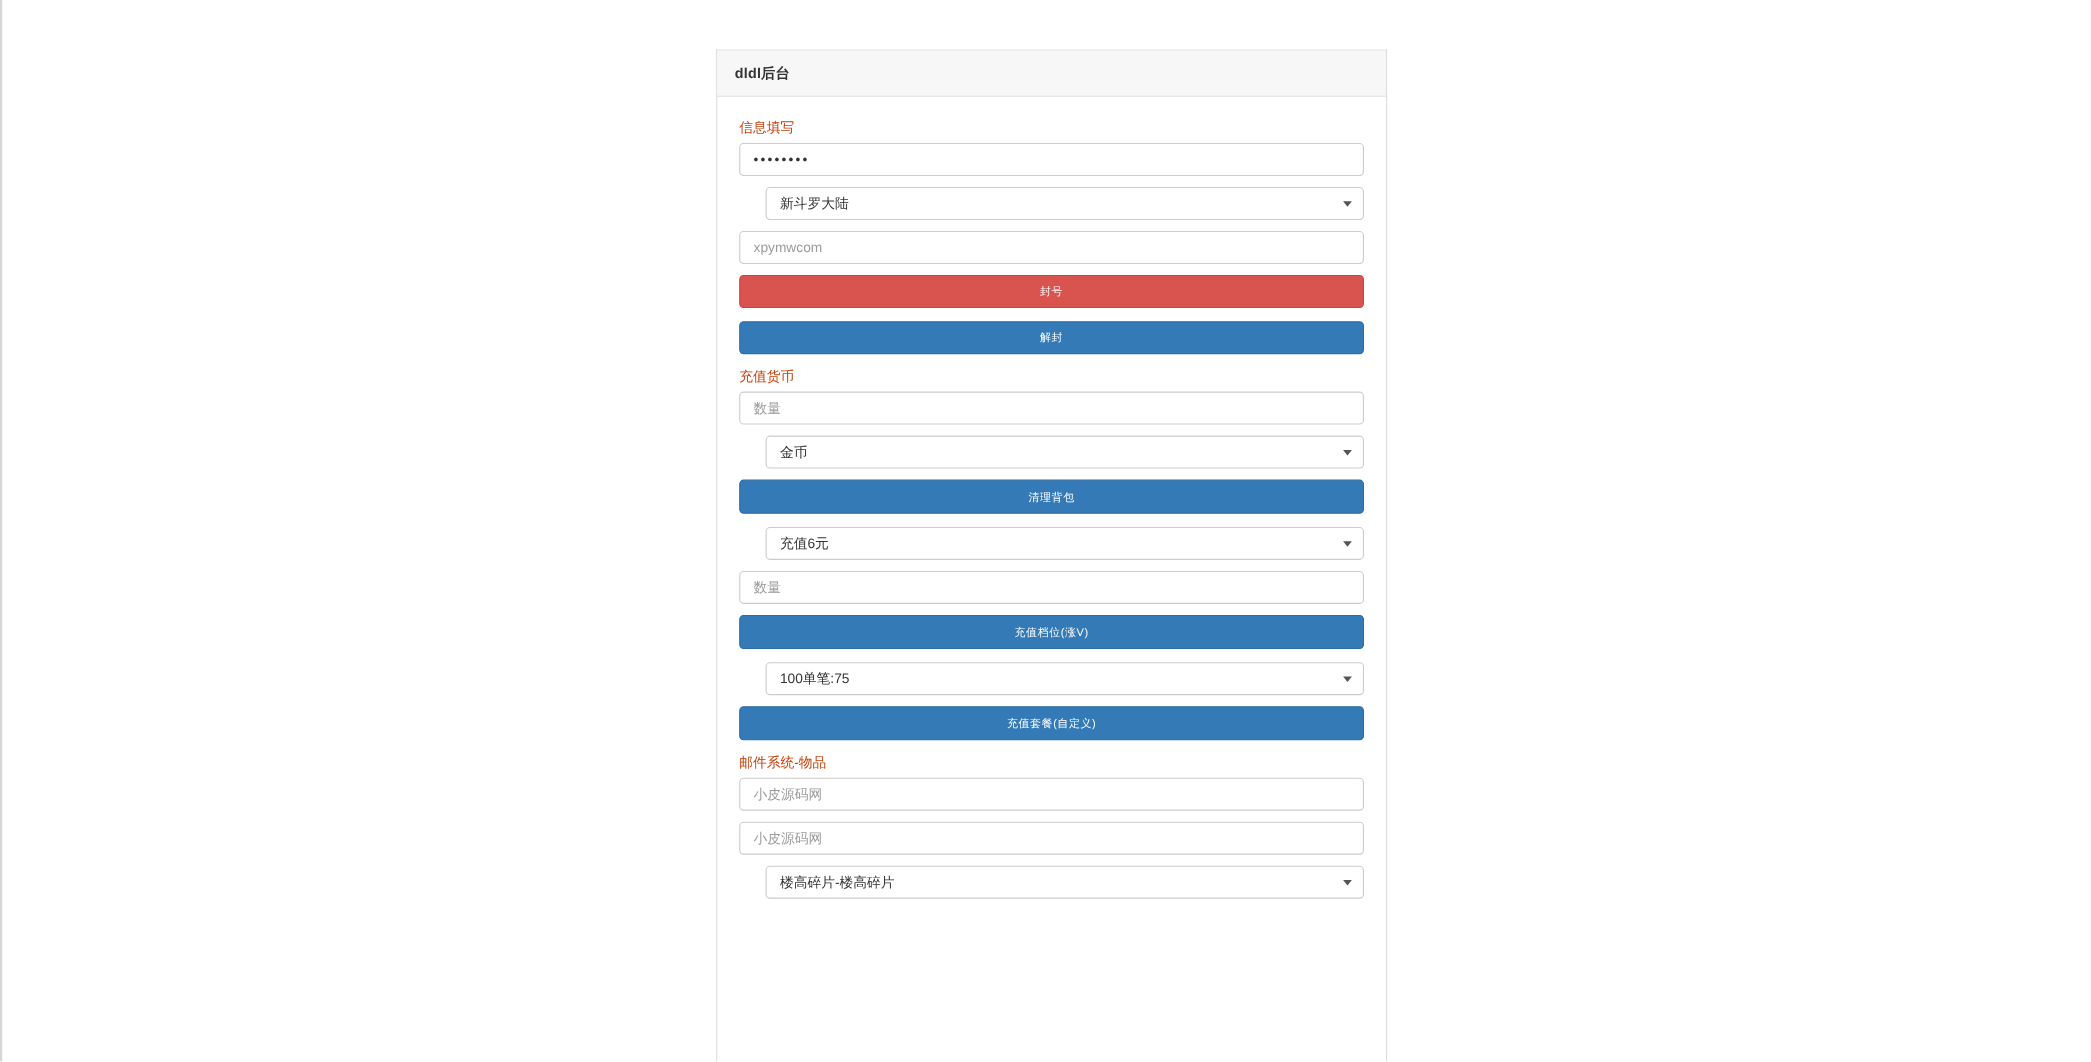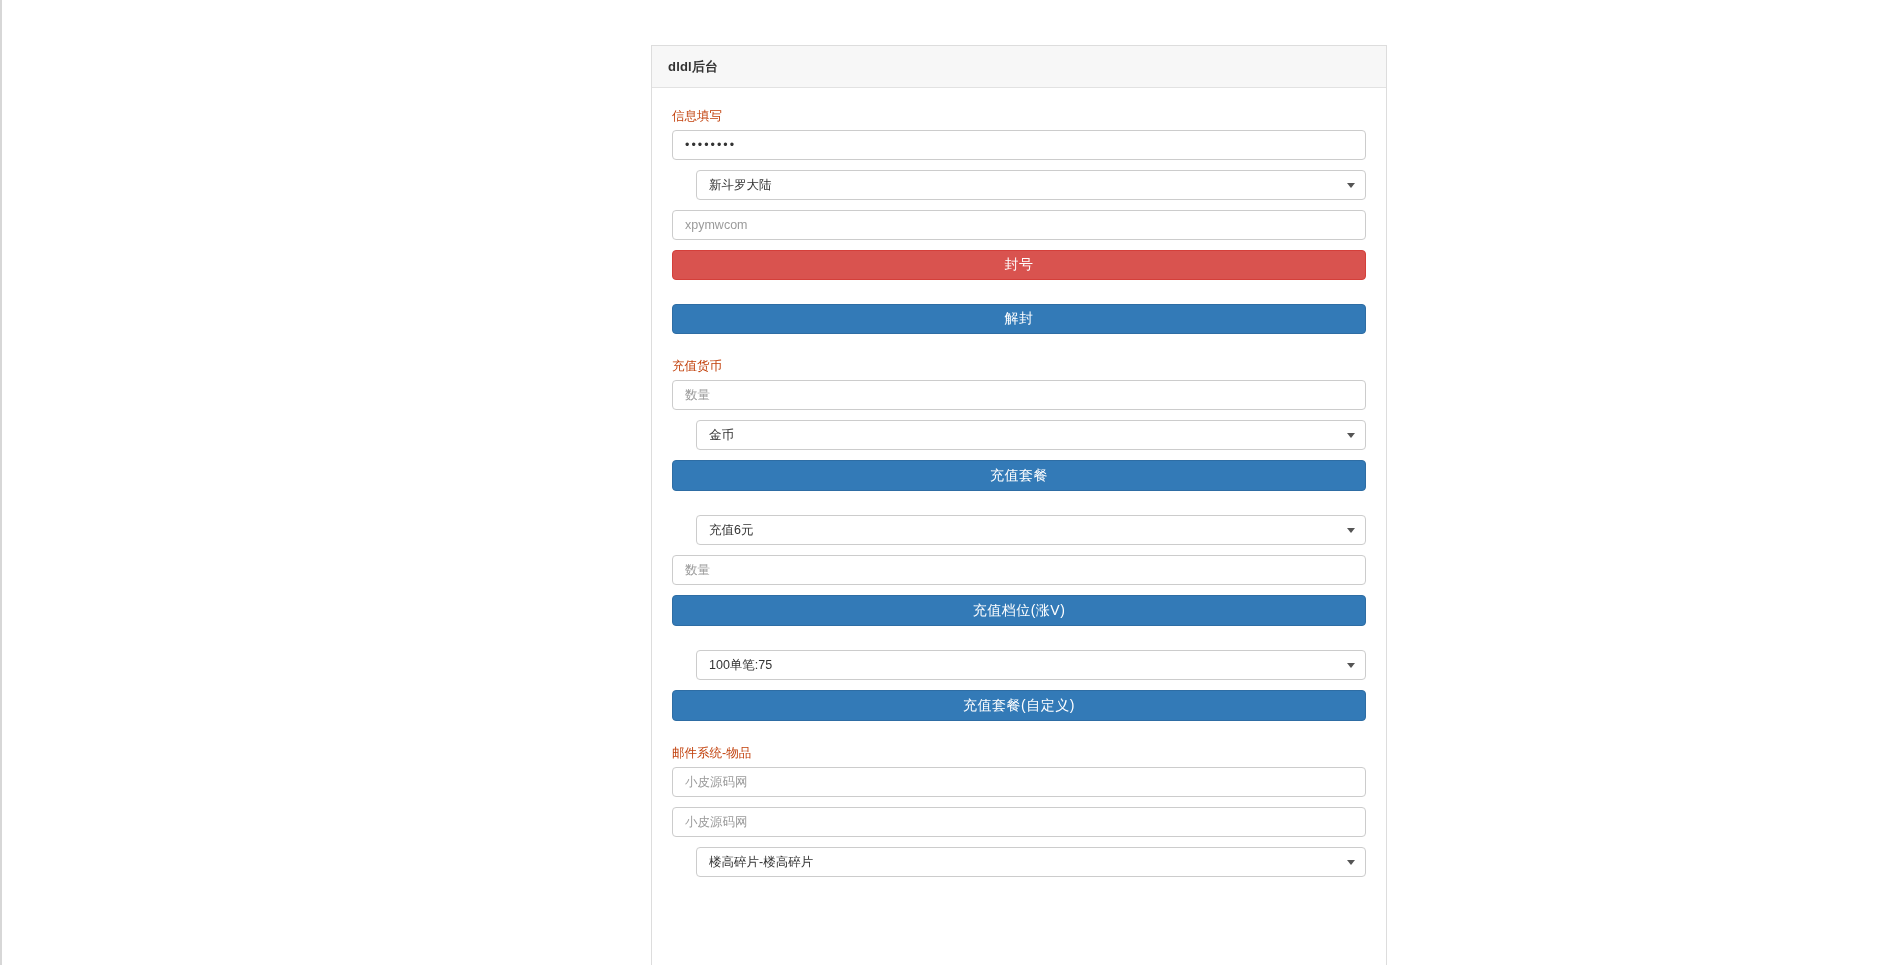--- a/index.html
+++ b/index.html
@@ -23,21 +23,21 @@
     left: 0;
     top: 0;
     width: 2px;
     height: 965px;
     background: #d7d7d7;
   }
   .panel {
     position: absolute;
     left: 651px;
     top: 45px;
-    width: 736px;
+    width: 610px;
     min-height: 920px;
     background: #ffffff;
     border: 1px solid #dddddd;
     border-bottom: none;
     box-sizing: border-box;
   }
   .panel-header {
     height: 42px;
     background: #f7f7f7;
     border-bottom: 1px solid #e2e2e2;
@@ -118,26 +118,26 @@
     border-left: 4px solid transparent;
     border-right: 4px solid transparent;
     border-top: 5px solid #555555;
   }
   .btn {
     width: 100%;
     height: 30px;
     box-sizing: border-box;
     border-radius: 4px;
     border: 1px solid transparent;
-    font-size: 14px;
+    font-size: 10px;
     color: #ffffff;
     display: flex;
     align-items: center;
     justify-content: center;
-    margin-bottom: 24px;
+    margin-bottom: 12px;
     cursor: pointer;
     font-family: "Liberation Sans", sans-serif;
     letter-spacing: 0.5px;
   }
   .btn-danger {
     background: #d9534f;
     border-color: #d43f3a;
   }
   .btn-primary {
     background: #337ab7;
@@ -181,21 +181,21 @@
 
       <div class="section-label">充值货币</div>
 
       <input class="field" type="text" placeholder="数量" style="">
 
       <div class="select-wrap">
         <div class="select-box">金币</div>
         <span class="caret"></span>
       </div>
 
-      <div class="btn btn-primary btn-tall gap-top">充值套餐</div>
+      <div class="btn btn-primary btn-tall gap-top">清理背包</div>
 
       <div class="select-wrap gap-top">
         <div class="select-box">充值6元</div>
         <span class="caret"></span>
       </div>
 
       <input class="field" type="text" placeholder="数量" style="">
 
       <div class="btn btn-primary btn-tall gap-top">充值档位(涨V)</div>
 

